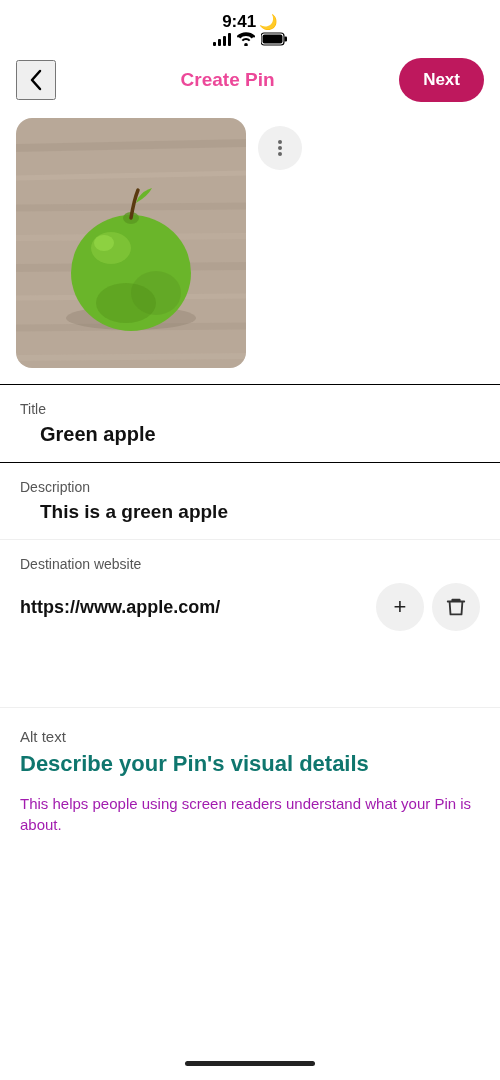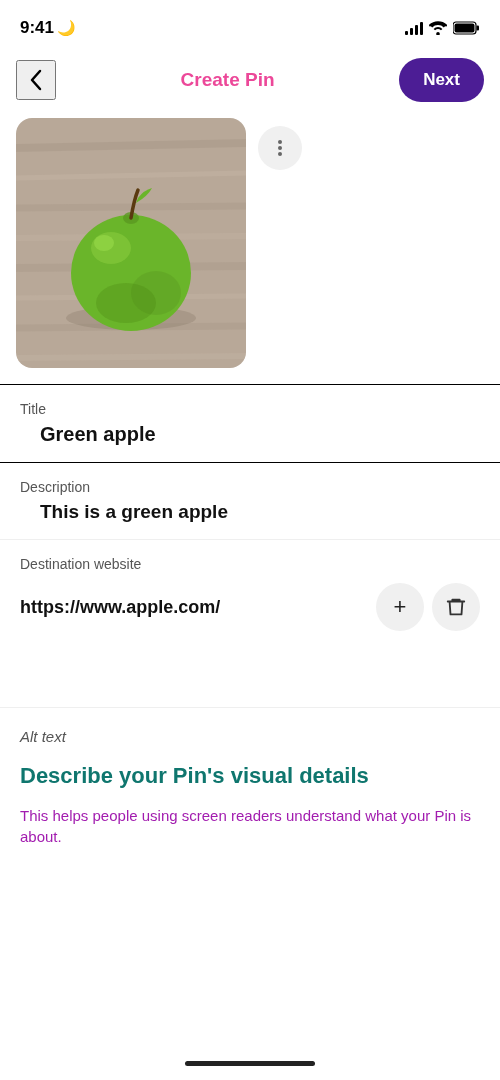--- a/index.html
+++ b/index.html
@@ -12,20 +12,21 @@
       overflow-x: hidden;
     }
 
     
     .status-bar {
       display: flex;
       justify-content: space-between;
       align-items: center;
       padding: 12px 20px 6px 20px;
       height: 50px;
+      flex-direction: column;
     }
     .status-time {
       font-size: 17px;
       font-weight: 600;
       color: #000;
     }
     .status-icons {
       display: flex;
       align-items: center;
       gap: 6px;
@@ -59,21 +60,21 @@
       cursor: pointer;
     }
     .header-title {
       font-size: 19px;
       font-weight: 600;
       color: #ec4899;
       flex: 1;
       text-align: center;
     }
     .next-btn {
-      background: #4c1d95;
+      background: #be185d;
       color: #fff;
       border: none;
       border-radius: 24px;
       padding: 12px 24px;
       font-size: 17px;
       font-weight: 600;
       cursor: pointer;
       white-space: nowrap;
     }
 
@@ -170,22 +171,21 @@
 
     
     .alt-text-section {
       padding: 20px 20px 16px 20px;
       border-top: 1px solid #efefef;
       margin-top: 30px;
     }
     .alt-text-label {
       font-size: 15px;
       color: #555;
-      margin-bottom: 18px;
-      font-style: italic;
+      margin-bottom: 6px;
     }
     .alt-text-placeholder {
       font-size: 22px;
       font-weight: 600;
       color: #0f766e;
       margin-bottom: 16px;
     }
     .alt-text-helper {
       font-size: 15px;
       color: #a21caf;

